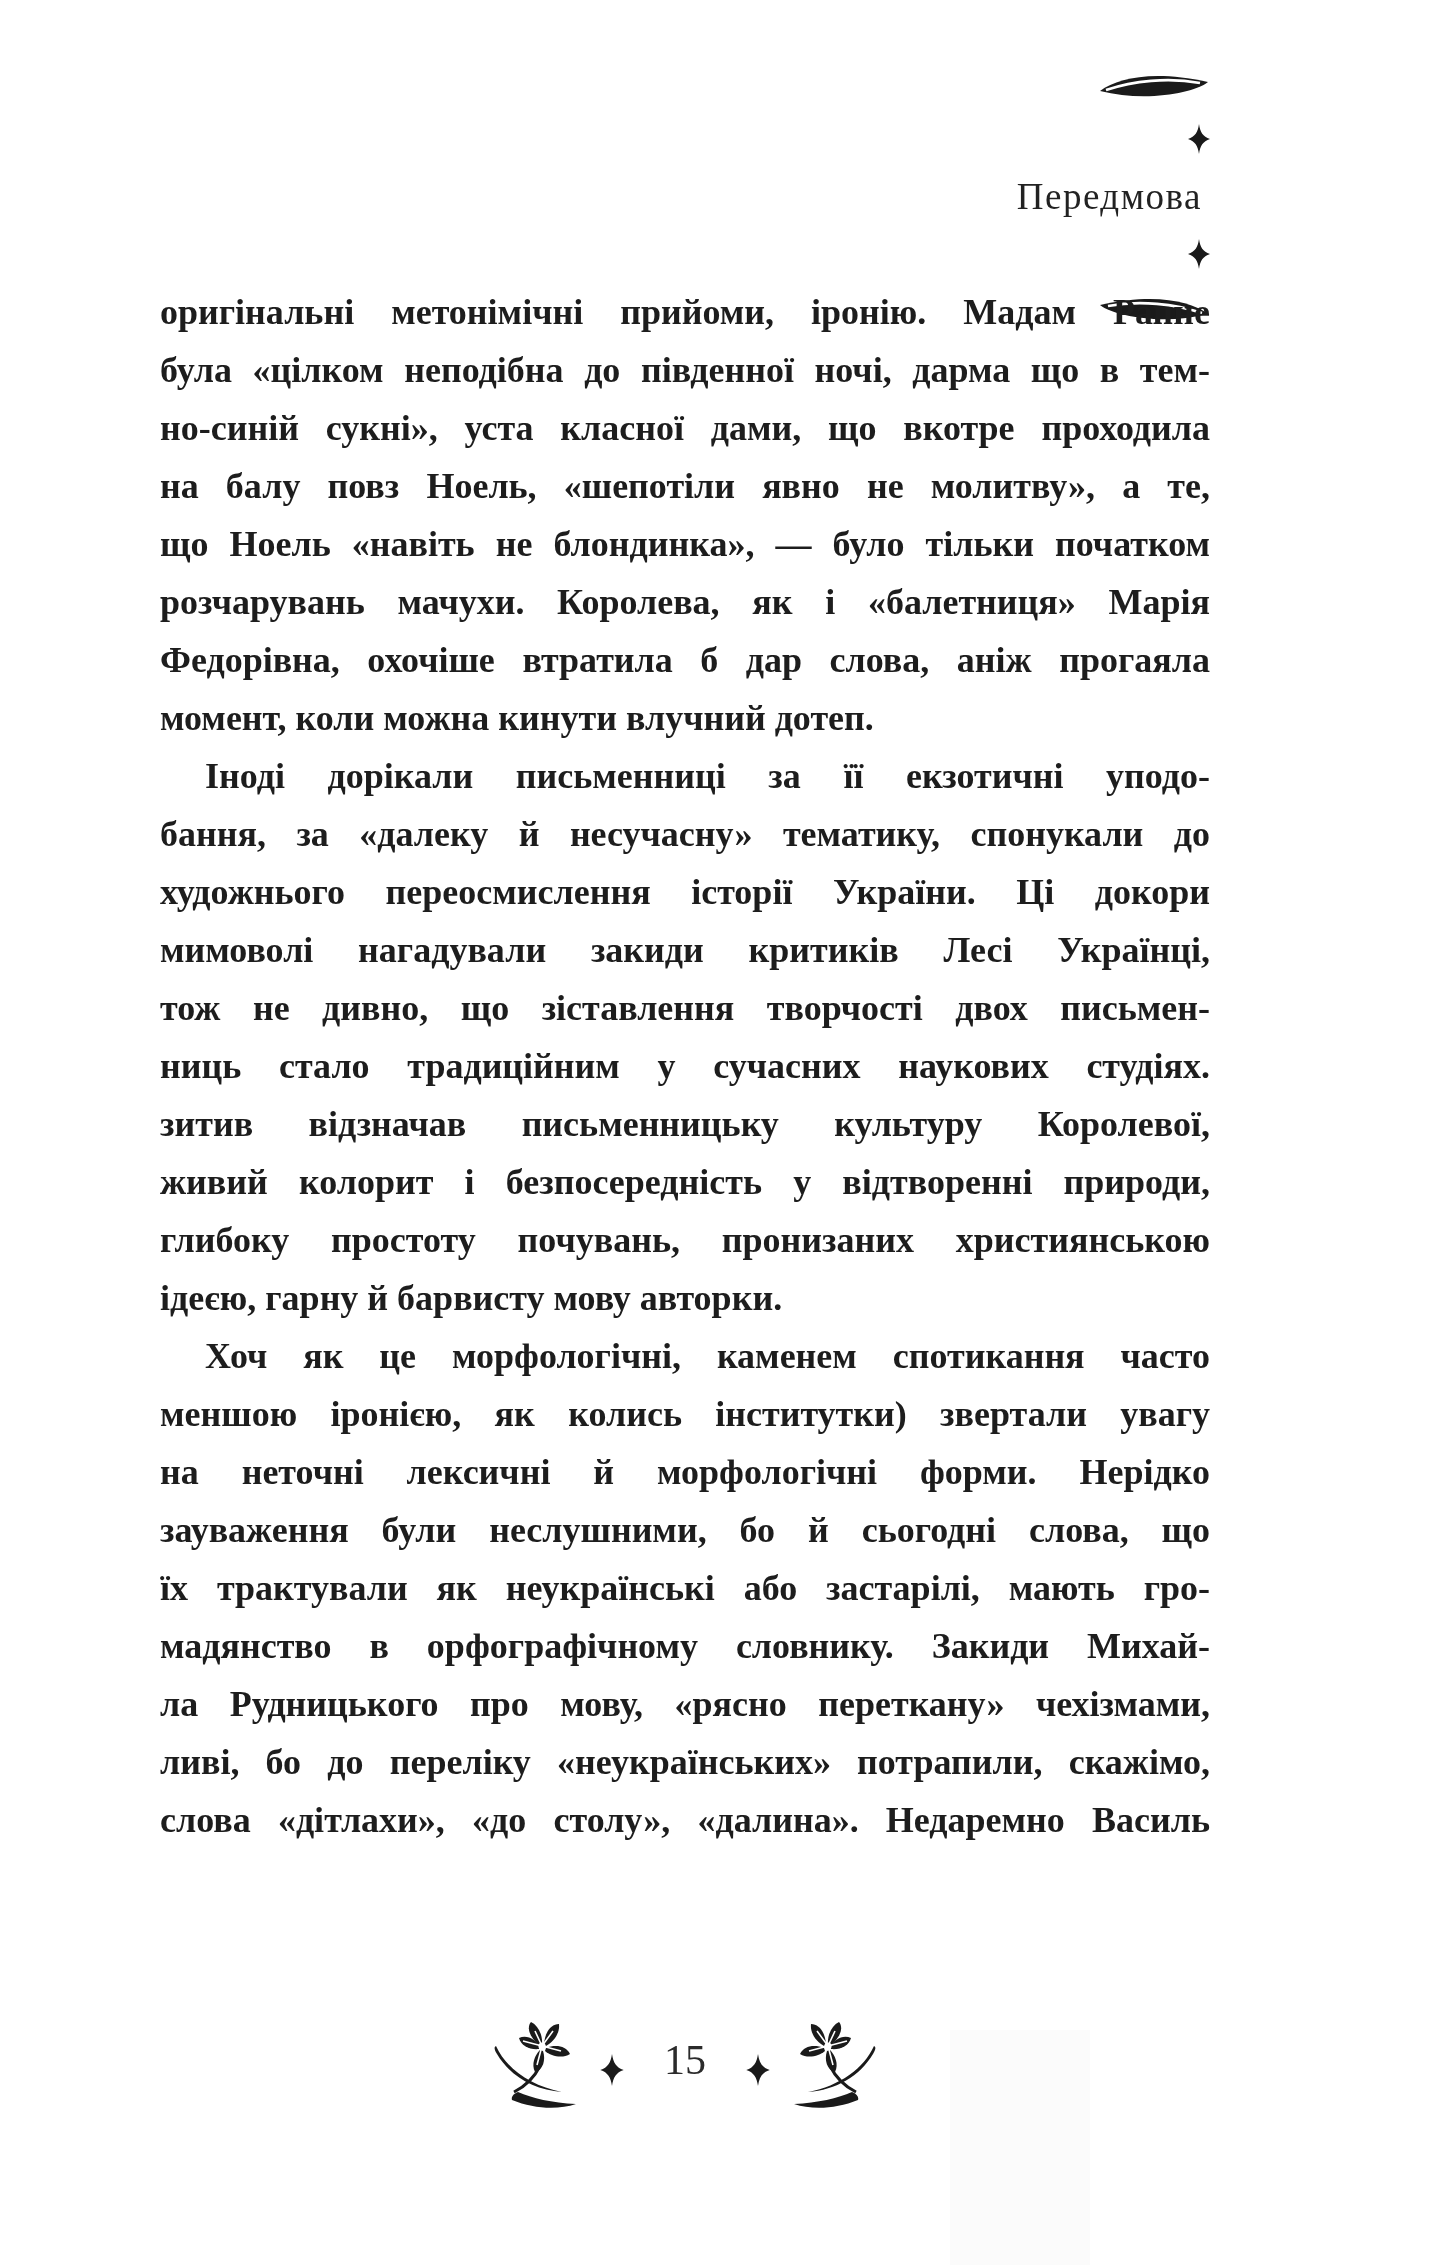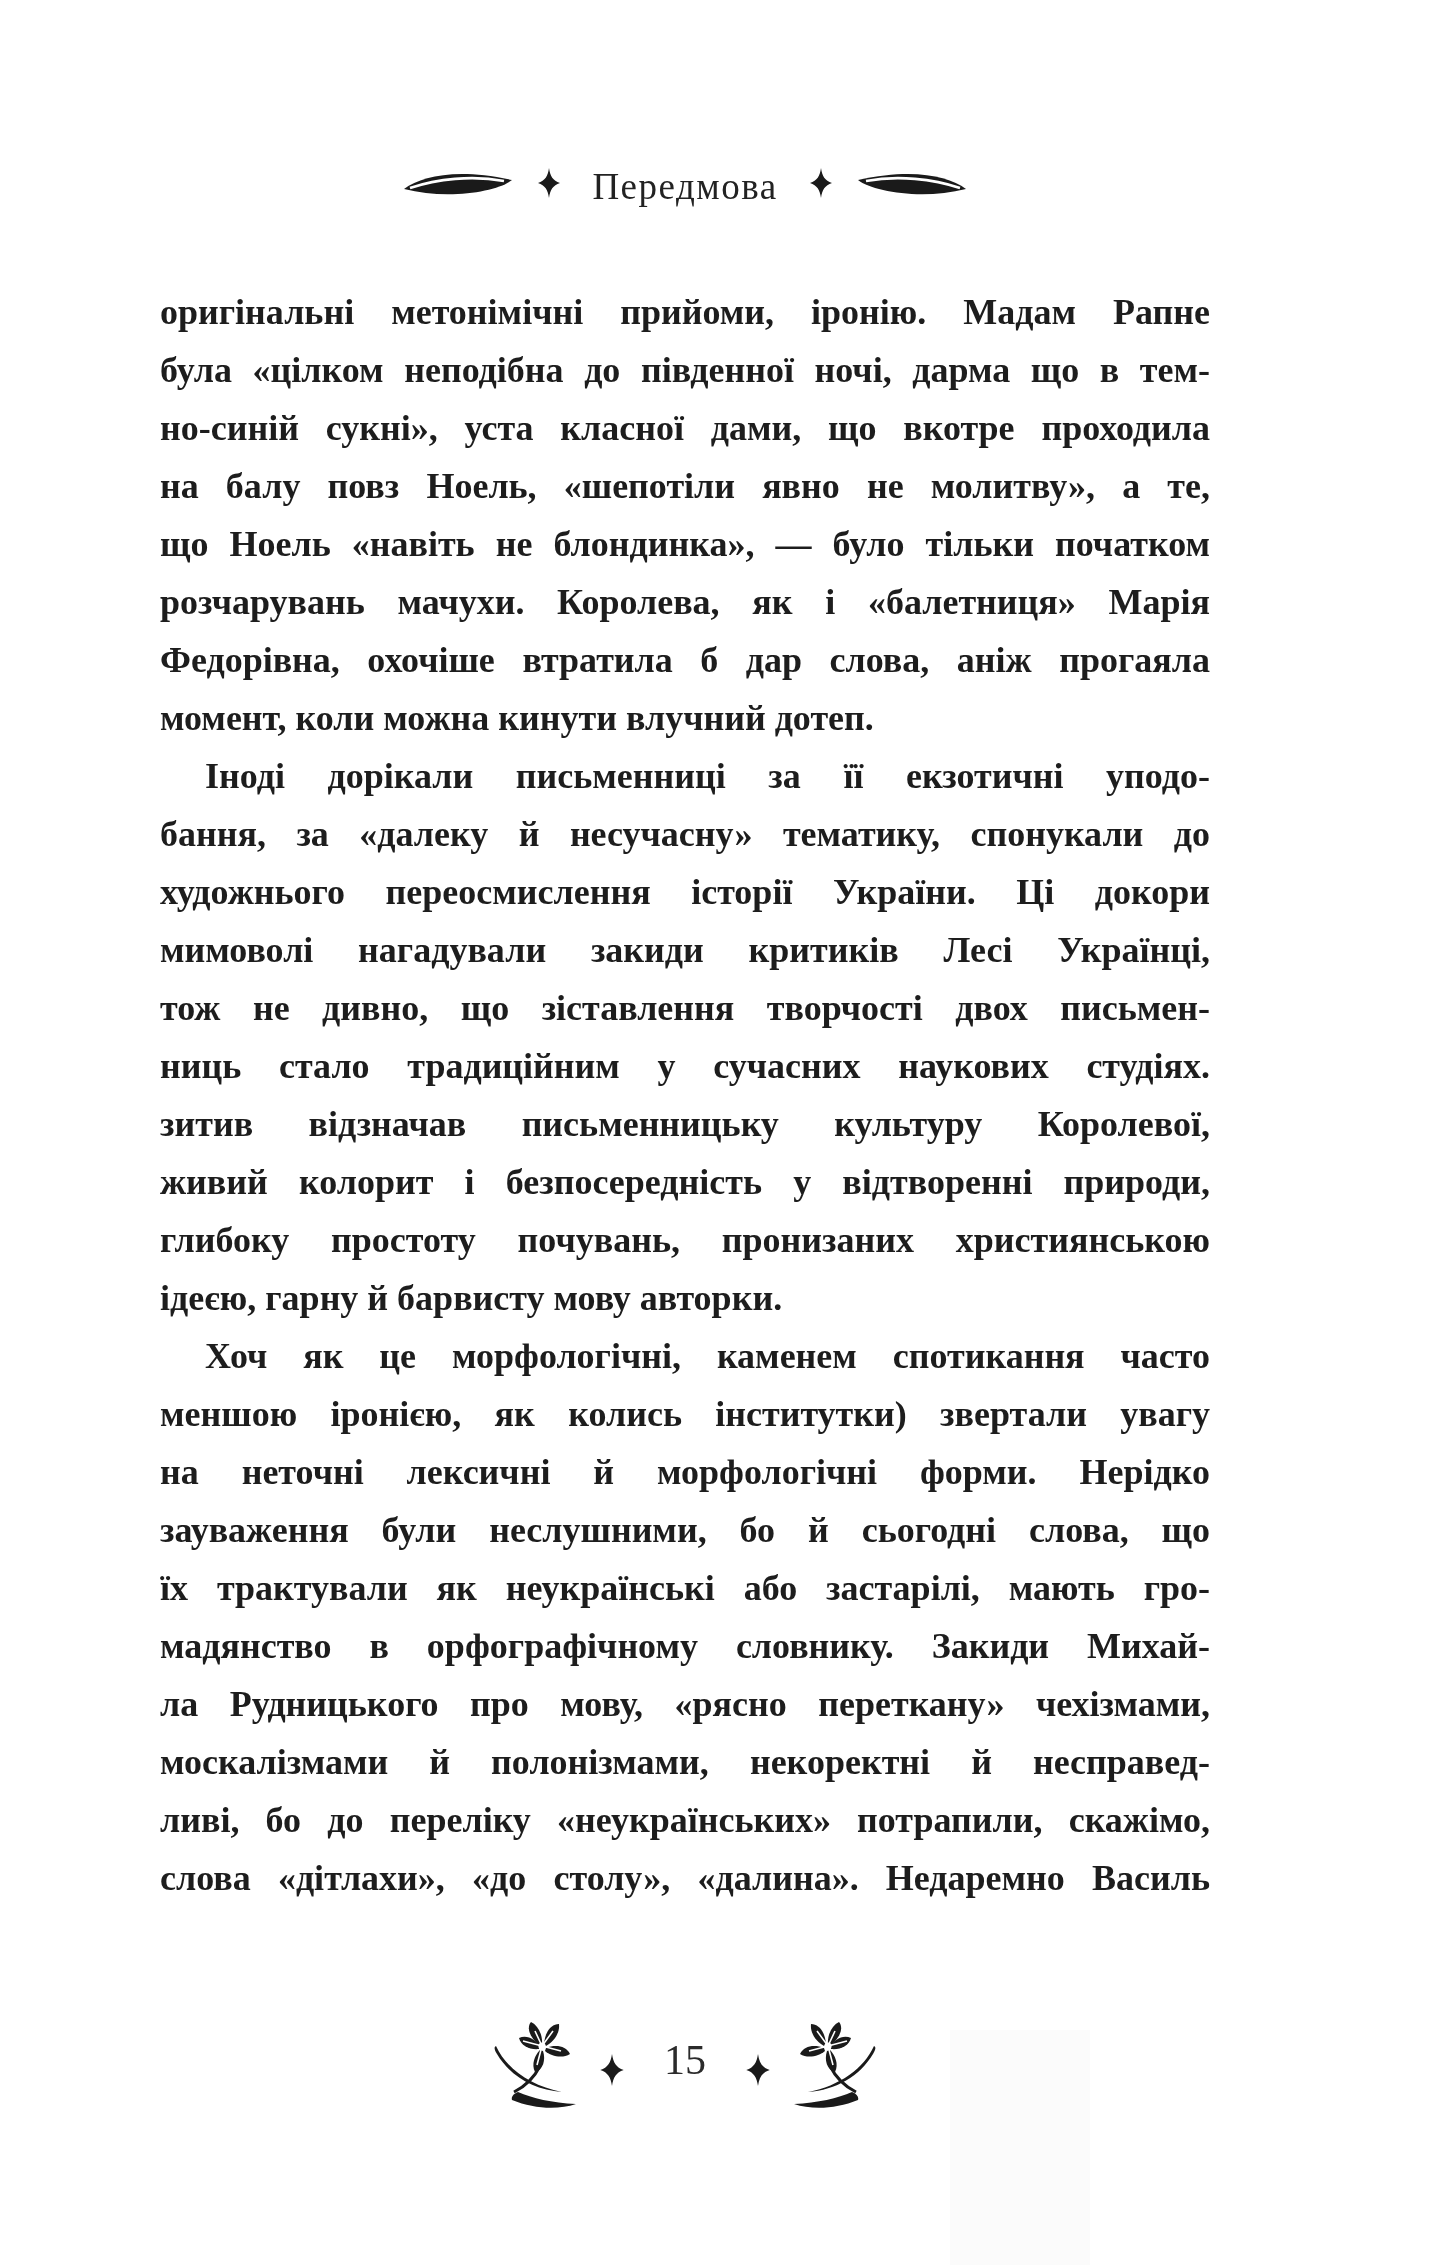--- a/index.html
+++ b/index.html
@@ -14,22 +14,23 @@
     font-family:"Liberation Serif","DejaVu Serif",serif;
     color:var(--ink);
     position:relative;
     overflow:hidden;
   }
   .page{position:absolute;inset:0;background:var(--bg);}
 
   
   .header-row{
     position:absolute;top:168px;left:160px;width:1050px;height:56px;
-    display:flex;align-items:flex-start;justify-content:center;gap:24px;
+    display:flex;align-items:flex-end;justify-content:center;gap:24px;
     color:var(--ornament);
+    flex-direction:column;
   }
   .chapter-title{
     font-size:37px;line-height:1;letter-spacing:1.5px;color:#222;
     white-space:nowrap;padding:0 8px;
   }
   .ornament svg{display:block;}
   .mirror{transform:scaleX(-1);}
 
   
   .body-text{
@@ -116,21 +117,20 @@
         <div class="line no-just">ідеєю, гарну й барвисту мову авторки.</div>
       </div>
       <div>
         <div class="line indent">Хоч як це морфологічні, каменем спотикання часто</div>
         <div class="line">меншою іронією, як колись інститутки) звертали увагу</div>
         <div class="line">на неточні лексичні й морфологічні форми. Нерідко</div>
         <div class="line">зауваження були неслушними, бо й сьогодні слова, що</div>
         <div class="line">їх трактували як неукраїнські або застарілі, мають гро-</div>
         <div class="line">мадянство в орфографічному словнику. Закиди Михай-</div>
         <div class="line">ла Рудницького про мову, «рясно переткану» чехізмами,</div>
-        <div class="line">москалізмами й полонізмами, некоректні й несправед-</div>
         <div class="line">ливі, бо до переліку «неукраїнських» потрапили, скажімо,</div>
         <div class="line">слова «дітлахи», «до столу», «далина». Недаремно Василь</div>
       </div>
     </div>
 
   <div class="footer-row">
     <span class="ornament">
       <svg width="100" height="96" viewBox="0 0 100 96" fill="none">
         <g fill="currentColor">
           <path d="M50 26 C40 18 36 8 41 2 C49 6 53 16 52 26 Z"></path>

